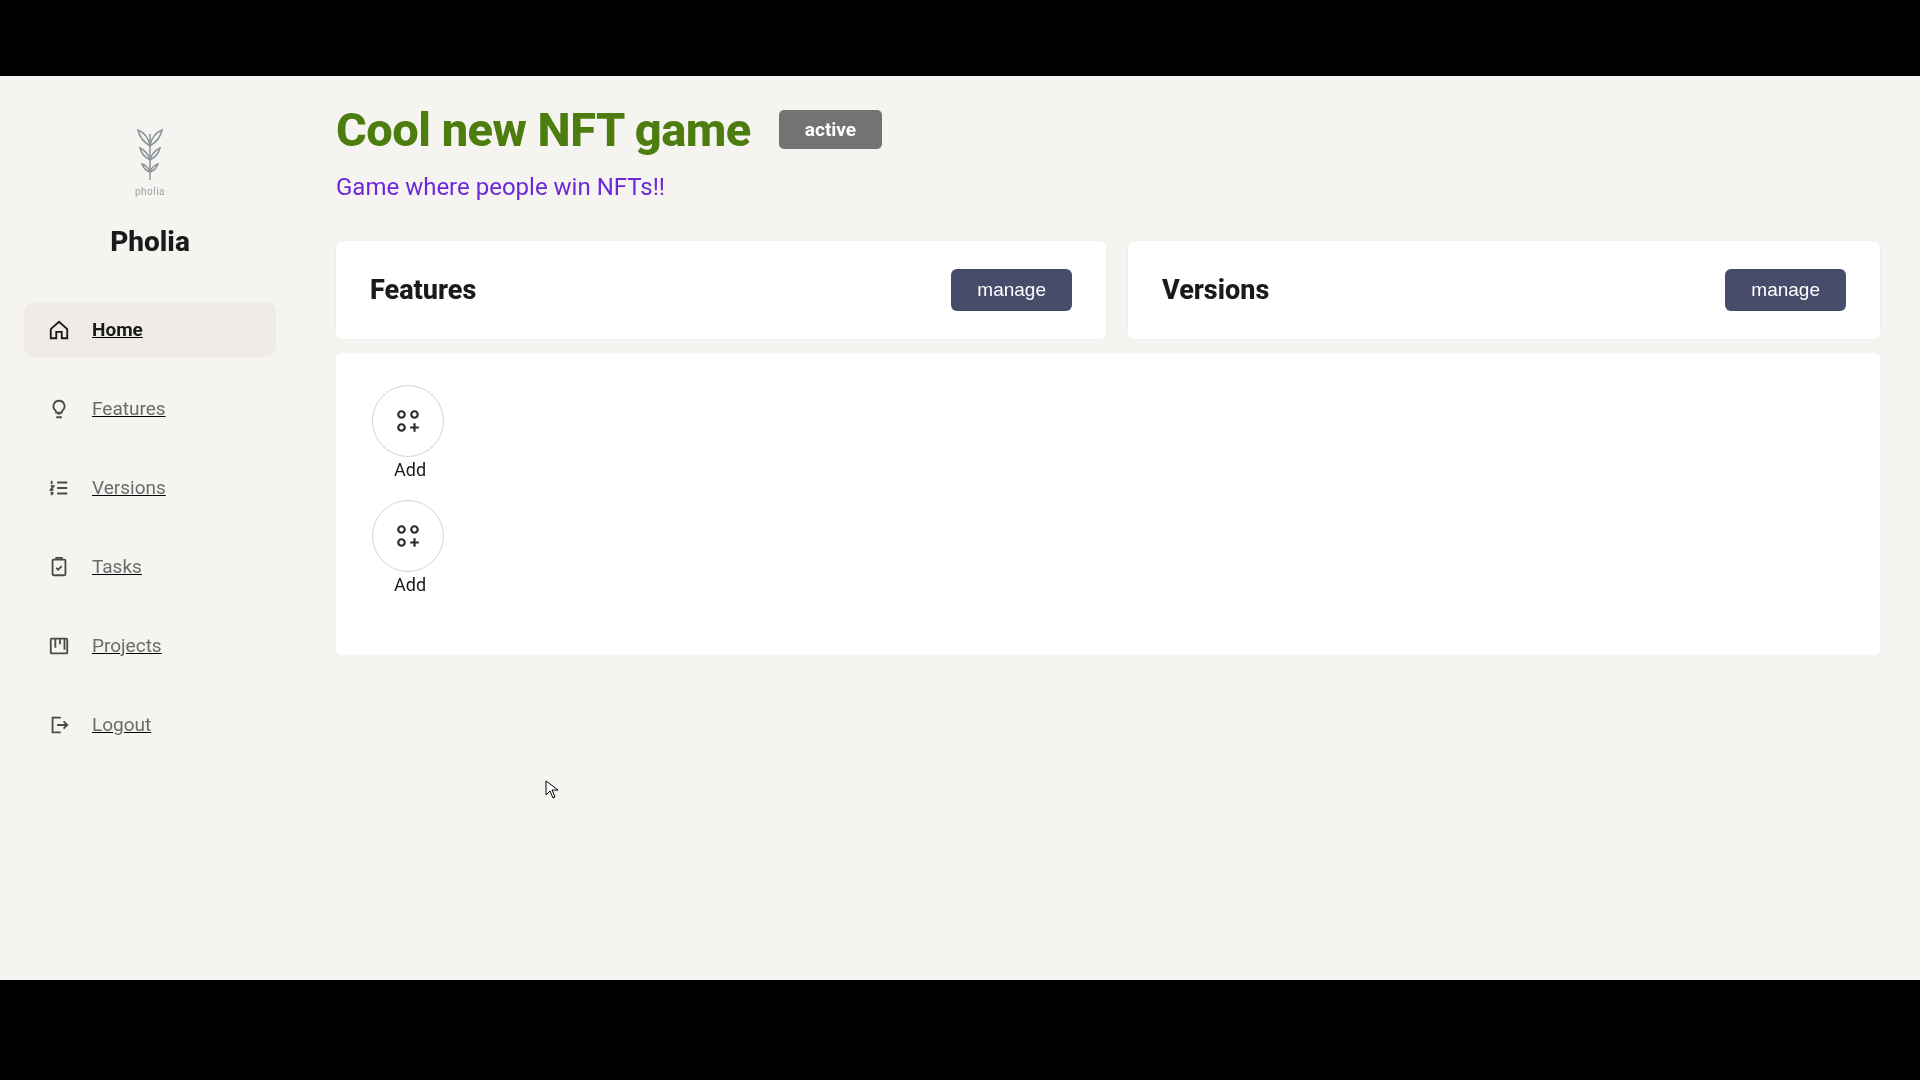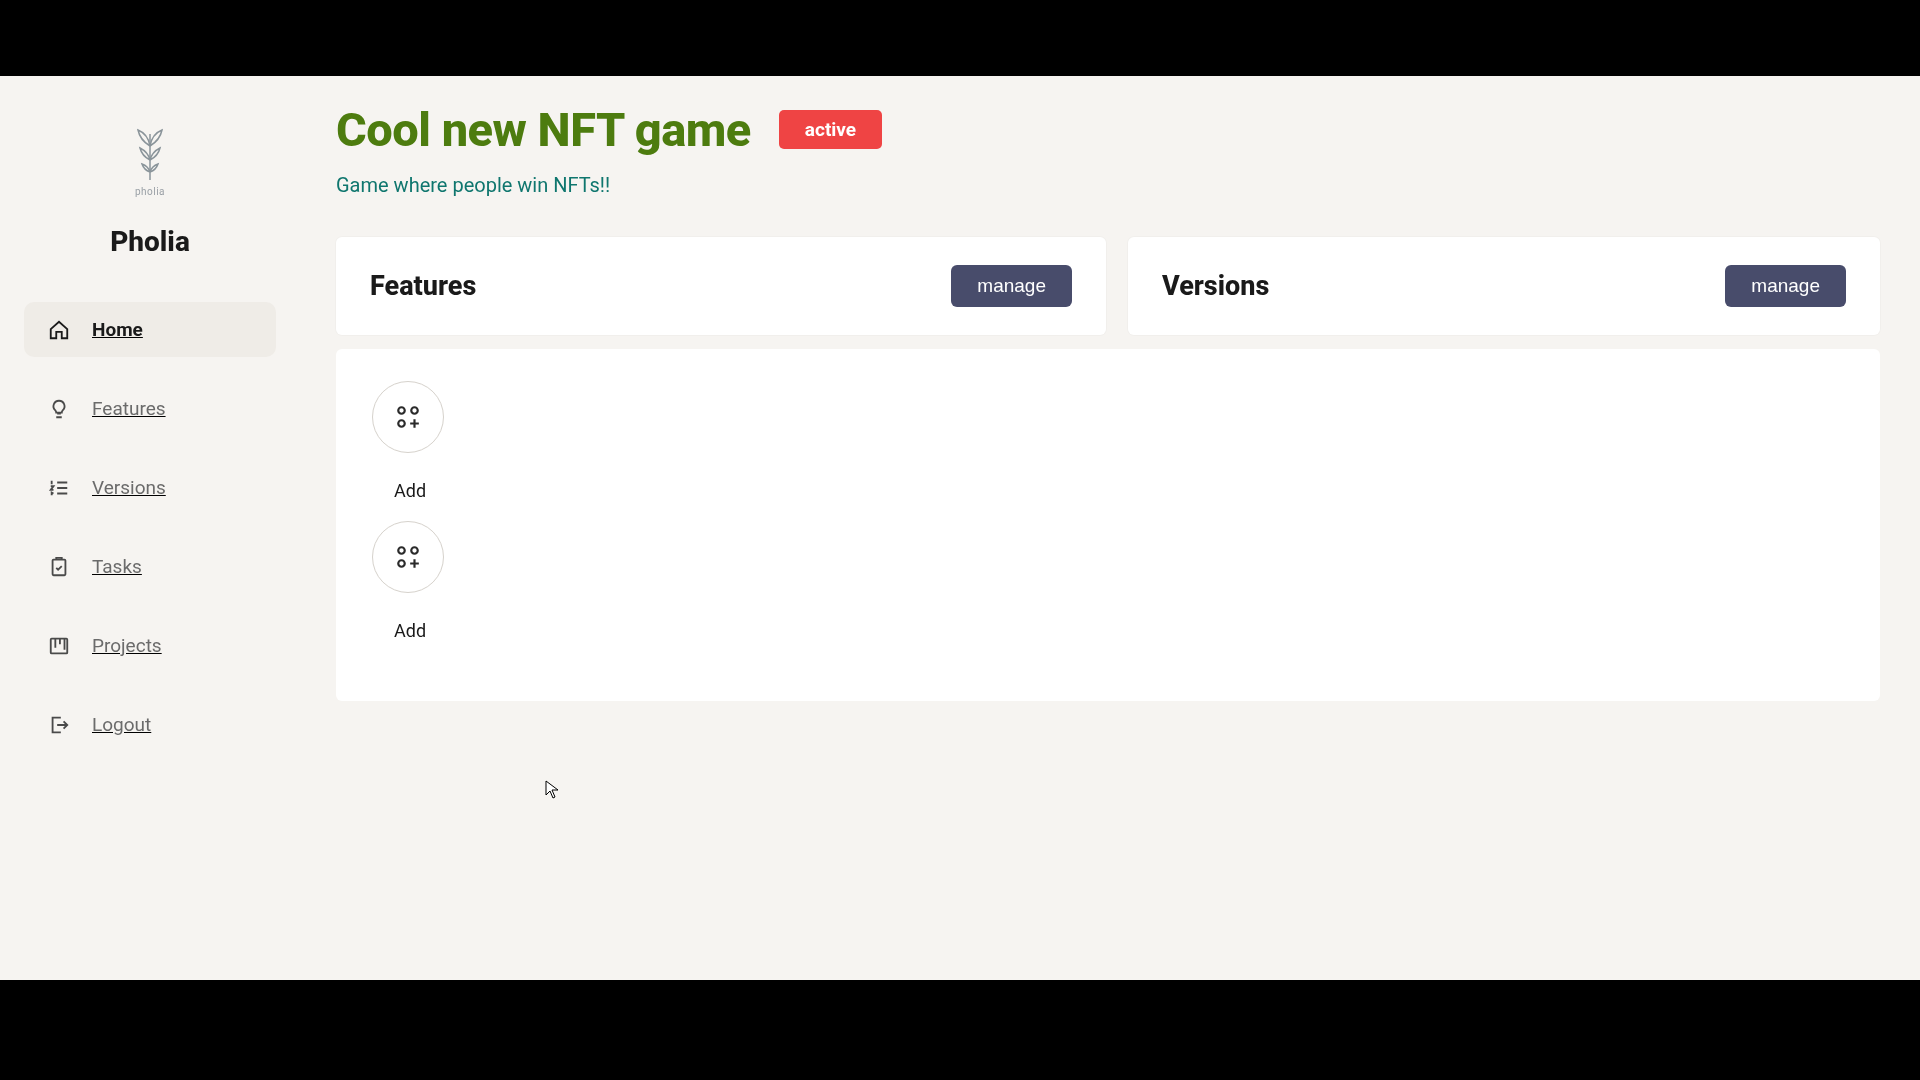--- a/index.html
+++ b/index.html
@@ -93,31 +93,31 @@
   align-items: center;
   gap: 28px;
 }
 .page-title {
   font-size: 47px;
   font-weight: 800;
   color: #4d7c0f;
   letter-spacing: -0.5px;
 }
 .status-badge {
-  background: #ef4444;
+  background: #737373;
   color: #fff;
   font-weight: 700;
   font-size: 19px;
   padding: 8px 26px;
   border-radius: 5px;
 }
 .subtitle {
   margin-top: 16px;
-  font-size: 20px;
-  color: #0f766e;
+  font-size: 24px;
+  color: #6d28d9;
 }
 .cards-row {
   display: flex;
   gap: 22px;
   margin-top: 40px;
 }
 .card {
   background: #fff;
   border-radius: 6px;
   padding: 28px 34px;
@@ -174,21 +174,21 @@
 .add-circle svg {
   width: 26px;
   height: 26px;
   stroke: #2b2b2b;
   fill: none;
   stroke-width: 2;
 }
 .add-label {
   font-size: 18px;
   color: #1a1a1a;
-  margin-top: 27px;
+  margin-top: 2px;
   margin-left: 22px;
 }
 .tech-group { margin-bottom: 20px; }
 .cursor {
   position: absolute;
   left: 545px;
   top: 704px;
   width: 14px;
   height: 20px;
   pointer-events: none;

